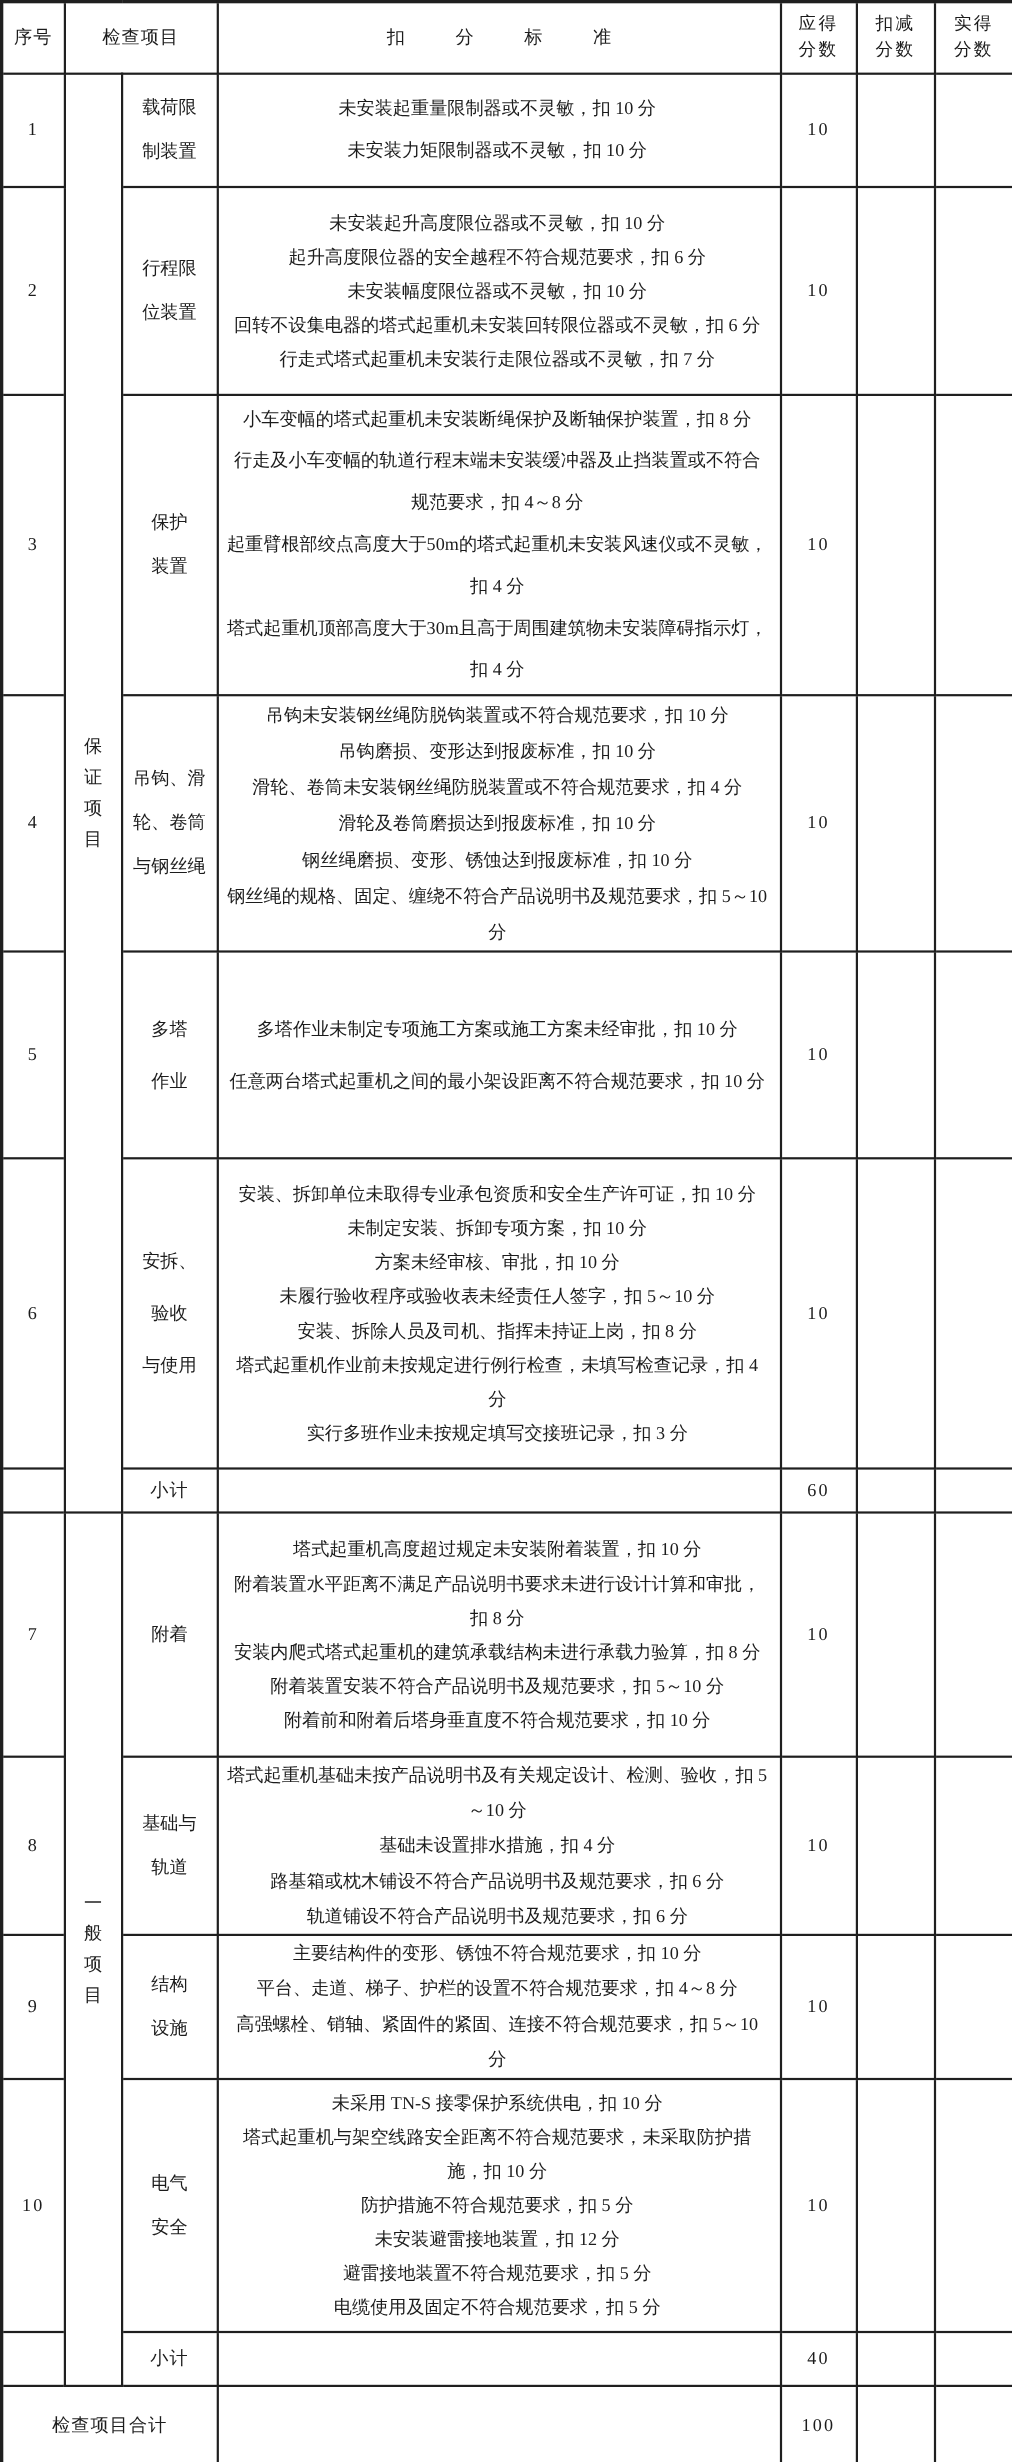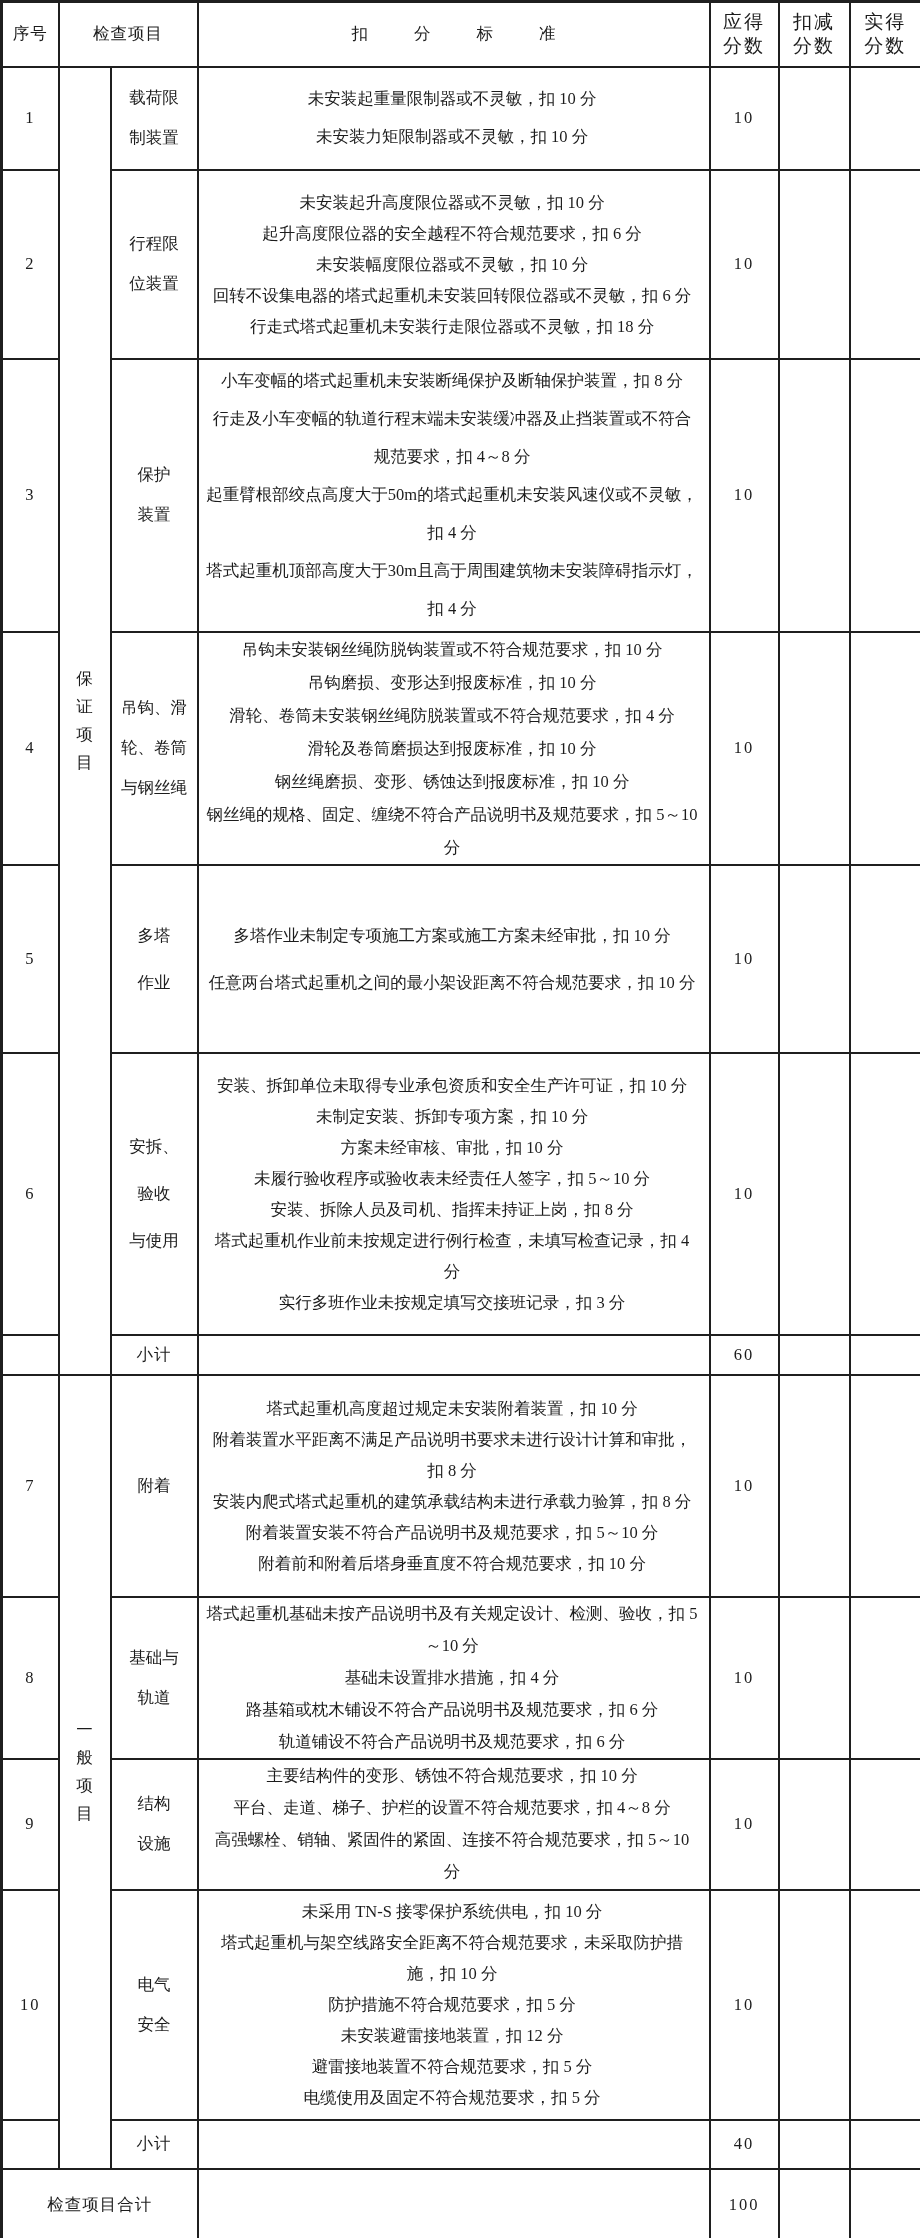--- a/index.html
+++ b/index.html
@@ -18,21 +18,21 @@
   .no{text-align:center;letter-spacing:2px;}
   .group{text-align:center;line-height:28px;}
   .item{text-align:center;line-height:40px;border-radius:10px;}
   .std{text-align:center;padding-left:7px;padding-right:10px;word-break:break-all;line-height:38px;}
   .score{text-align:center;letter-spacing:2px;}
   .lh31{line-height:31px;} .lh32{line-height:32px;} .lh33{line-height:33px;}
   .lh38{line-height:38px;} .lh47{line-height:47px;}
   
   th.hdr-no,th.hdr-item{text-align:center;letter-spacing:1px;}
   th.hdr-std{text-align:center;letter-spacing:46px;padding-left:46px;}
-  th.hdr-score{text-align:center;letter-spacing:2px;line-height:24px;font-size:19px;}
+  th.hdr-score{text-align:center;letter-spacing:2px;line-height:24px;font-size:16px;}
   .subtotal-label{text-align:center;letter-spacing:1px;}
   .total-label{text-align:center;letter-spacing:1px;}
 </style>
 </head>
 <body>
 
 <table>
   <colgroup>
     <col style="width:57px">
       <col style="width:52px">
@@ -87,21 +87,21 @@
       <td class="no">2</td>
       <td class="item">
           <div>行程限</div>
           <div>位装置</div>
         </td>
       <td class="std lh31">
           <div>未安装起升高度限位器或不灵敏，扣 10 分</div>
           <div>起升高度限位器的安全越程不符合规范要求，扣 6 分</div>
           <div>未安装幅度限位器或不灵敏，扣 10 分</div>
           <div>回转不设集电器的塔式起重机未安装回转限位器或不灵敏，扣 6 分</div>
-          <div>行走式塔式起重机未安装行走限位器或不灵敏，扣 18 分</div>
+          <div>行走式塔式起重机未安装行走限位器或不灵敏，扣 7 分</div>
         </td>
       <td class="score">10</td>
       <td class="score"></td>
       <td class="score"></td>
     </tr>
 
     <tr class="tr-3">
       <td class="no">3</td>
       <td class="item">
           <div>保护</div>

